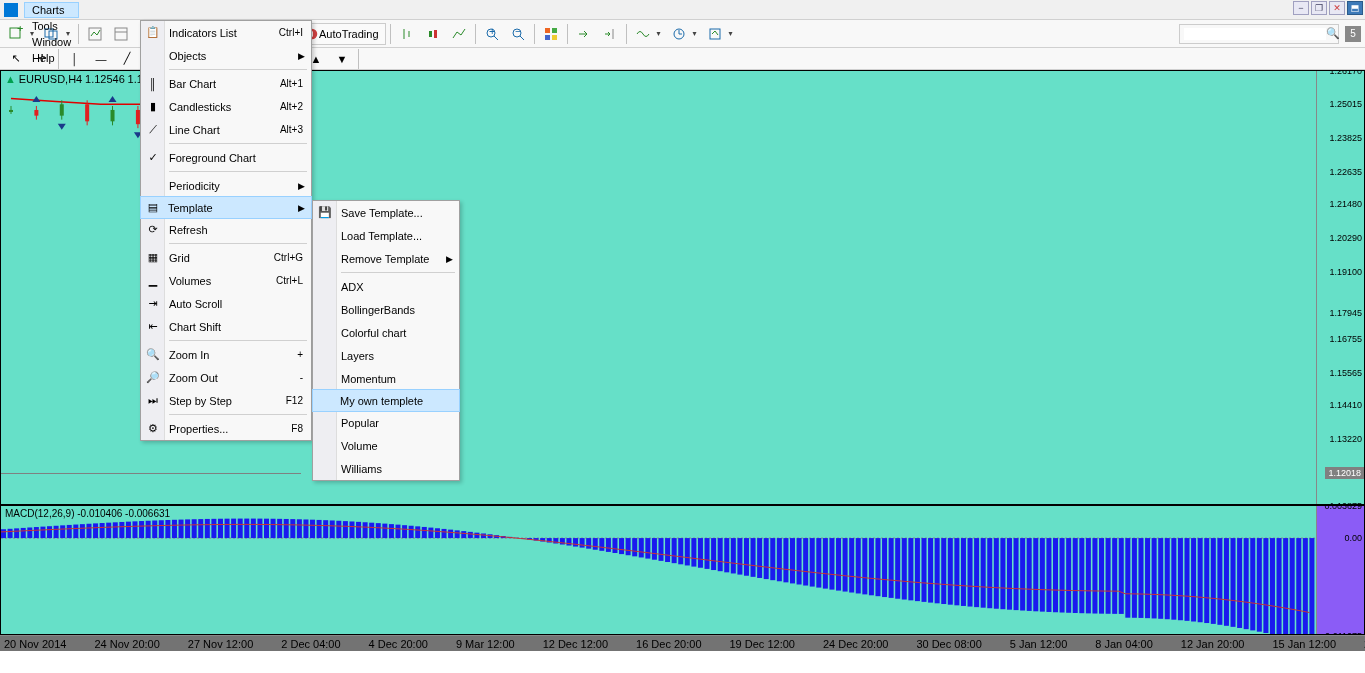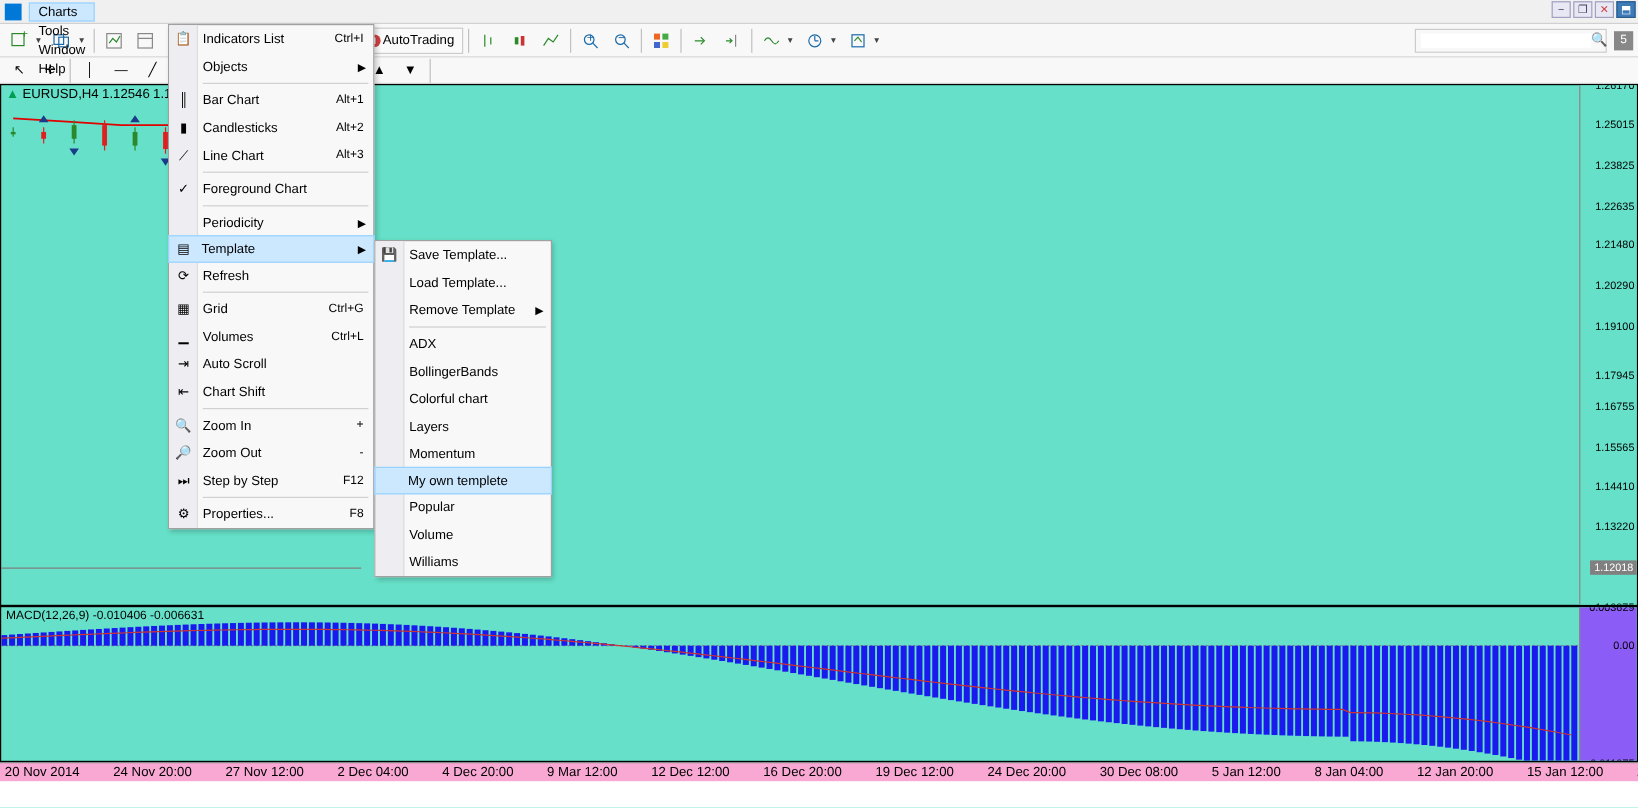--- a/index.html
+++ b/index.html
@@ -35,21 +35,21 @@
 .price-axis { position: absolute; right: 0; top: 0; width: 48px; height: 100%; background: #66e0c8; border-left: 1px solid #888; }
 .price-tick { position: absolute; right: 2px; font-size: 9px; color: #000; transform: translateY(-50%); }
 .price-current { position: absolute; right: 0; background: #808080; color: #fff; font-size: 9px; padding: 1px 3px; transform: translateY(-50%); }
 .ma-line { stroke: #e00000; stroke-width: 1.5; fill: none; }
 .candle-area { position: absolute; left: 0; top: 0; right: 48px; height: 100%; }
 
 .macd-panel { height: 130px; position: relative; background: #66e0c8; border-top: 1px solid #000; overflow: hidden; }
 .macd-label { position: absolute; top: 2px; left: 4px; font-size: 10px; color: #000; z-index: 5; }
 .macd-axis { position: absolute; right: 0; top: 0; width: 48px; height: 100%; background: #8b5cf6; border-left: 1px solid #888; }
 
-.time-axis { height: 16px; background: #f9a8d4; display: flex; align-items: center; font-size: 9px; color: #000; padding: 0 4px; border-top: 1px solid #888; overflow: hidden; white-space: nowrap; }
+.time-axis { height: 16px; background: #737373; display: flex; align-items: center; font-size: 9px; color: #000; padding: 0 4px; border-top: 1px solid #888; overflow: hidden; white-space: nowrap; }
 .time-tick { margin-right: 28px; }
 
 .dropdown { position: absolute; background: #f8f8f8; border: 1px solid #a0a0a0; box-shadow: 2px 2px 4px rgba(0,0,0,0.2); z-index: 100; }
 .dropdown-main { left: 140px; top: 20px; width: 172px; }
 .dropdown-sub { left: 312px; top: 200px; width: 148px; }
 .dd-item { display: flex; align-items: center; height: 23px; padding: 0 8px 0 28px; position: relative; }
 .dd-item.highlighted { background: #cce8ff; border: 1px solid #99d1ff; margin: -1px; padding: 0 7px 0 27px; }
 .dd-item .dd-icon { position: absolute; left: 4px; width: 16px; height: 16px; display: flex; align-items: center; justify-content: center; }
 .dd-item .dd-shortcut { margin-left: auto; font-size: 10px; }
 .dd-item .dd-arrow { position: absolute; right: 6px; font-size: 9px; }

